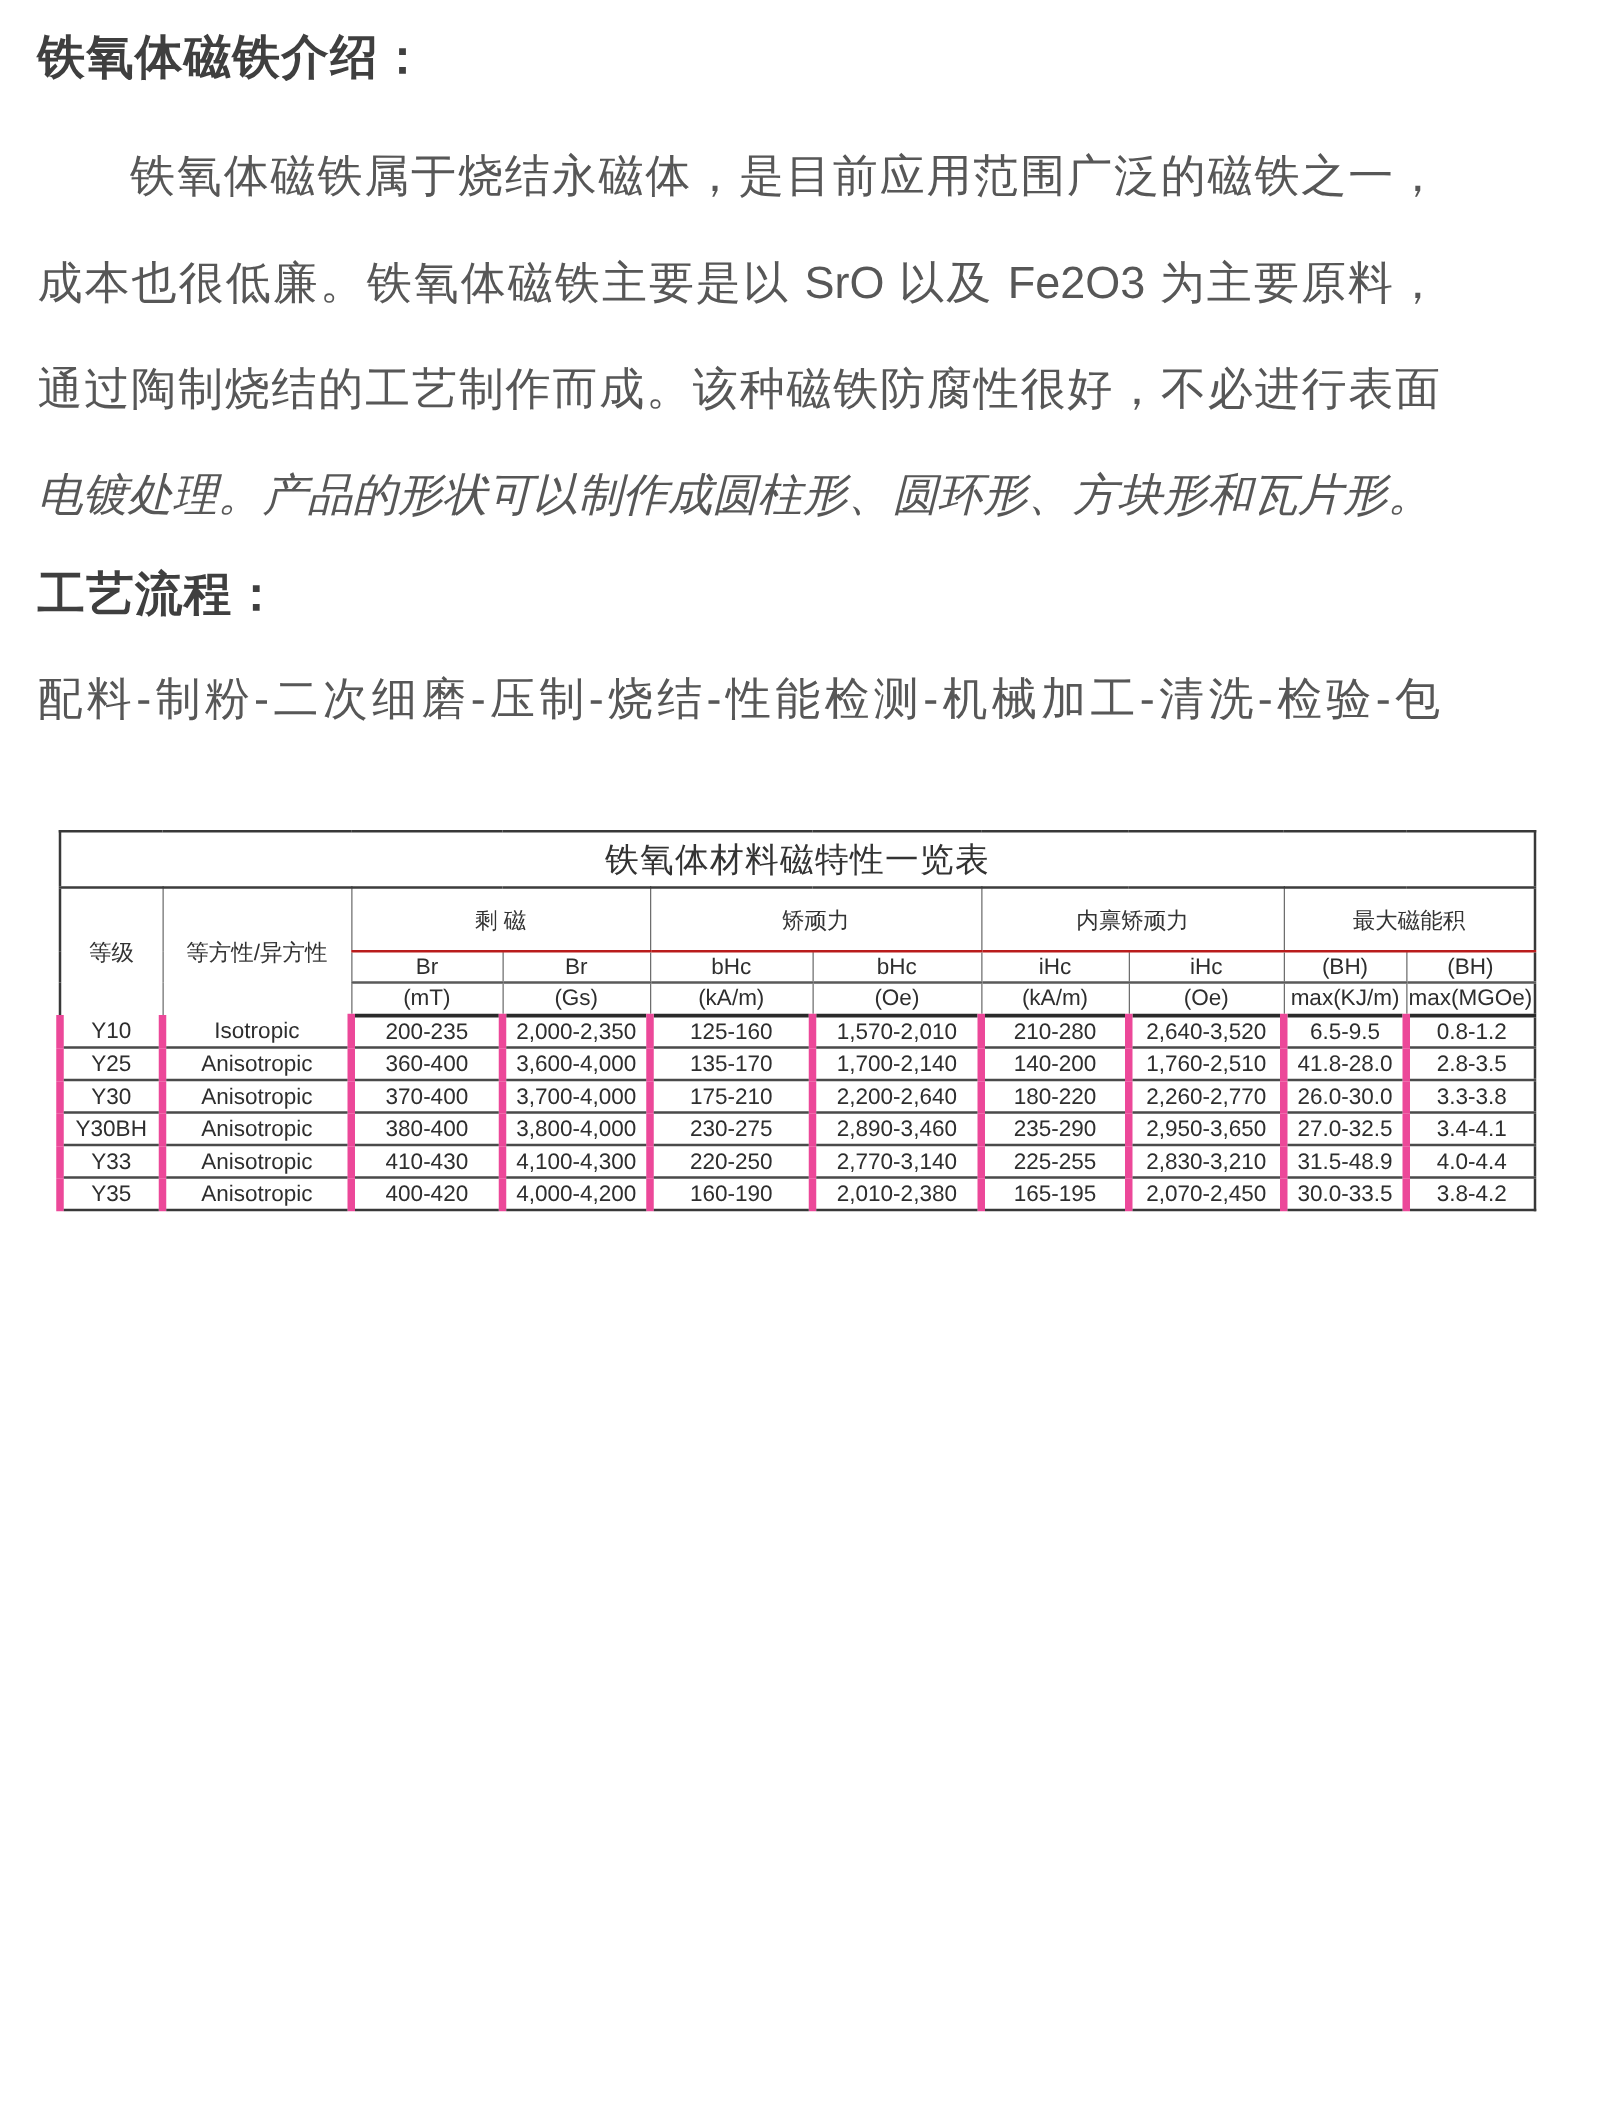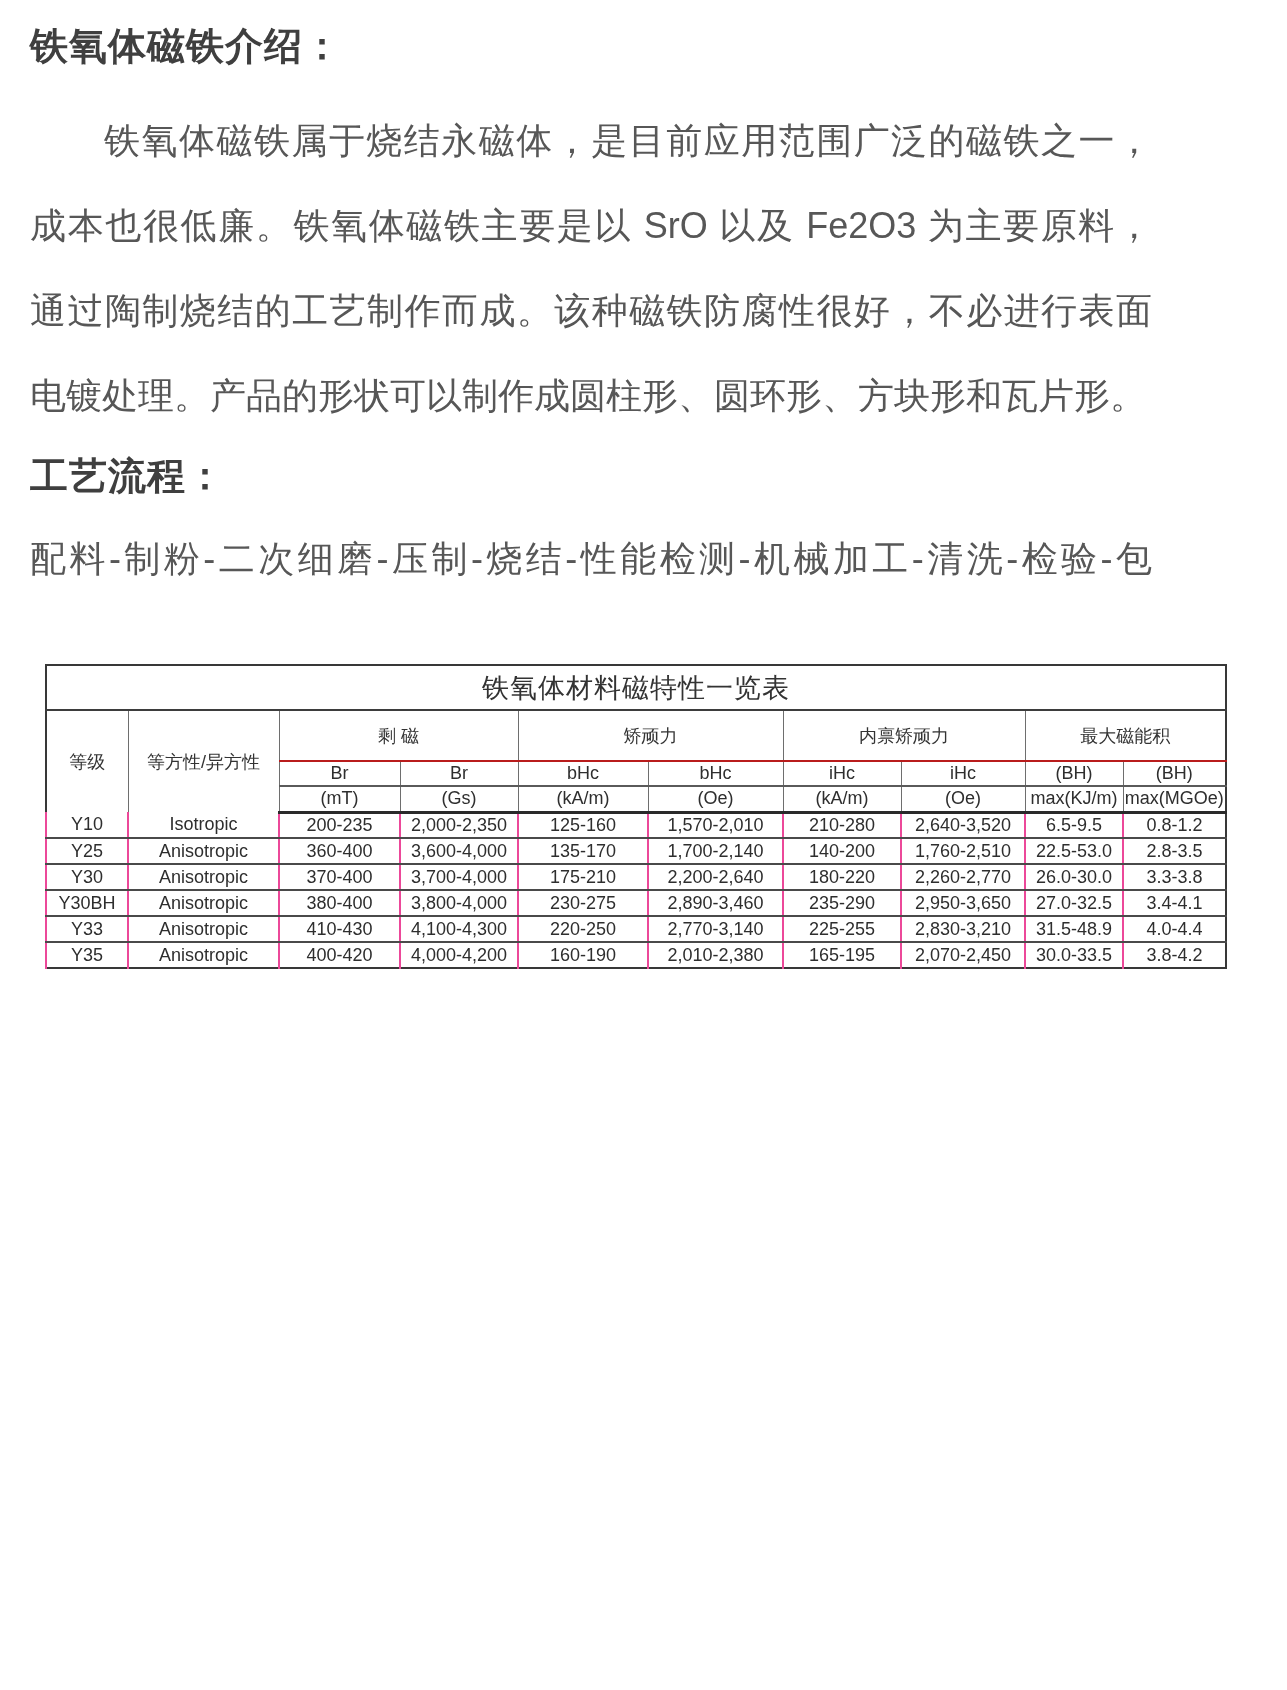--- a/index.html
+++ b/index.html
@@ -26,21 +26,21 @@
   .line {
     font-size: 36px;
     color: #575757;
     height: 85px;
     line-height: 85px;
     text-align: justify;
     text-align-last: justify;
     overflow: hidden;
   }
   .line.indent { text-indent: 74px; }
-  .line.last { text-align-last: left; }
+  .line.last { text-align-last: left; font-style: italic; }
   .para-1 { margin-top: 26px; }
   .para-2 { margin-top: 0px; }
   .heading-2 { margin-top: 12px; }
   .para-3 { margin-top: 14px; }
 
   
   .tbl-wrap { margin: 63px 0 0 15px; }
   table.props {
     border-collapse: collapse;
     table-layout: fixed;
@@ -80,21 +80,21 @@
     border-left: 1px solid #6e6e6e;
     border-bottom: 2px solid #5a5a5a;
   }
   tr.unit-row th {
     height: 26px;
     border-left: 1px solid #6e6e6e;
     border-bottom: 3px solid #2a2a2a;
   }
   tbody td {
     height: 26px;
-    border-left: 2px solid #ec4899;
+    border-left: 6px solid #ec4899;
     border-bottom: 2px solid #4a4a4a;
     color: #222222;
   }
   tbody tr:last-child td { border-bottom: none; }
 </style>
 </head>
 <body>
 
 <div class="doc">
 
@@ -176,21 +176,21 @@
           </tr>
           <tr>
             <td>Y25</td>
             <td>Anisotropic</td>
             <td>360-400</td>
             <td>3,600-4,000</td>
             <td>135-170</td>
             <td>1,700-2,140</td>
             <td>140-200</td>
             <td>1,760-2,510</td>
-            <td>22.5-53.0</td>
+            <td>41.8-28.0</td>
             <td>2.8-3.5</td>
           </tr>
           <tr>
             <td>Y30</td>
             <td>Anisotropic</td>
             <td>370-400</td>
             <td>3,700-4,000</td>
             <td>175-210</td>
             <td>2,200-2,640</td>
             <td>180-220</td>

